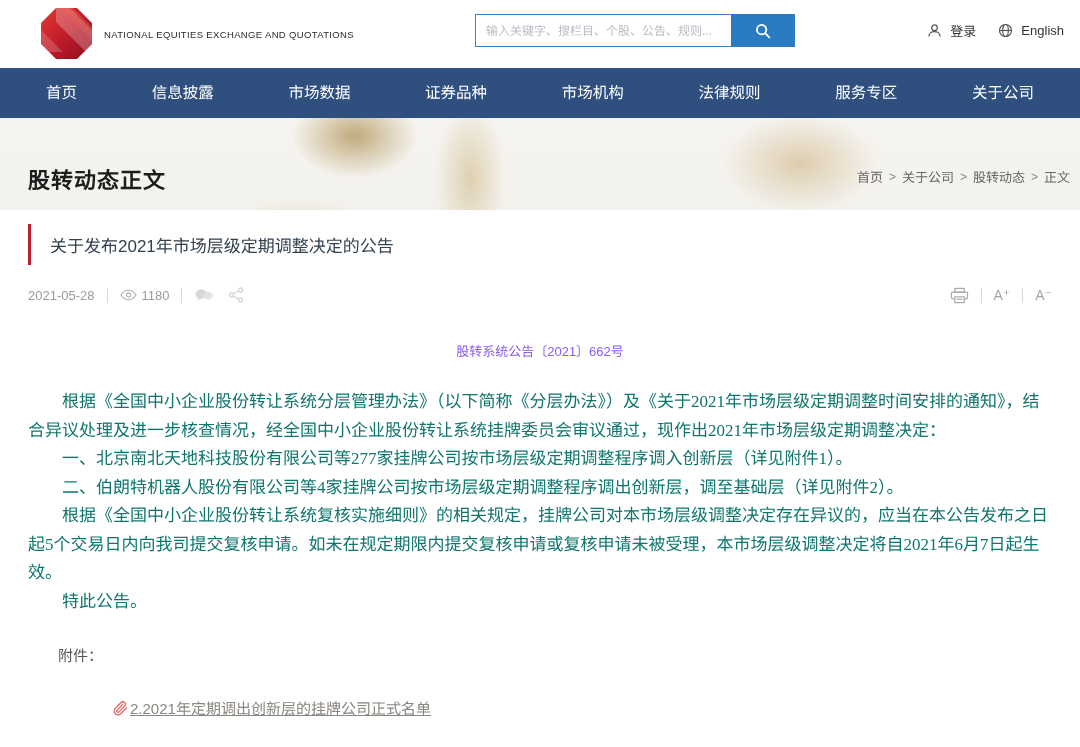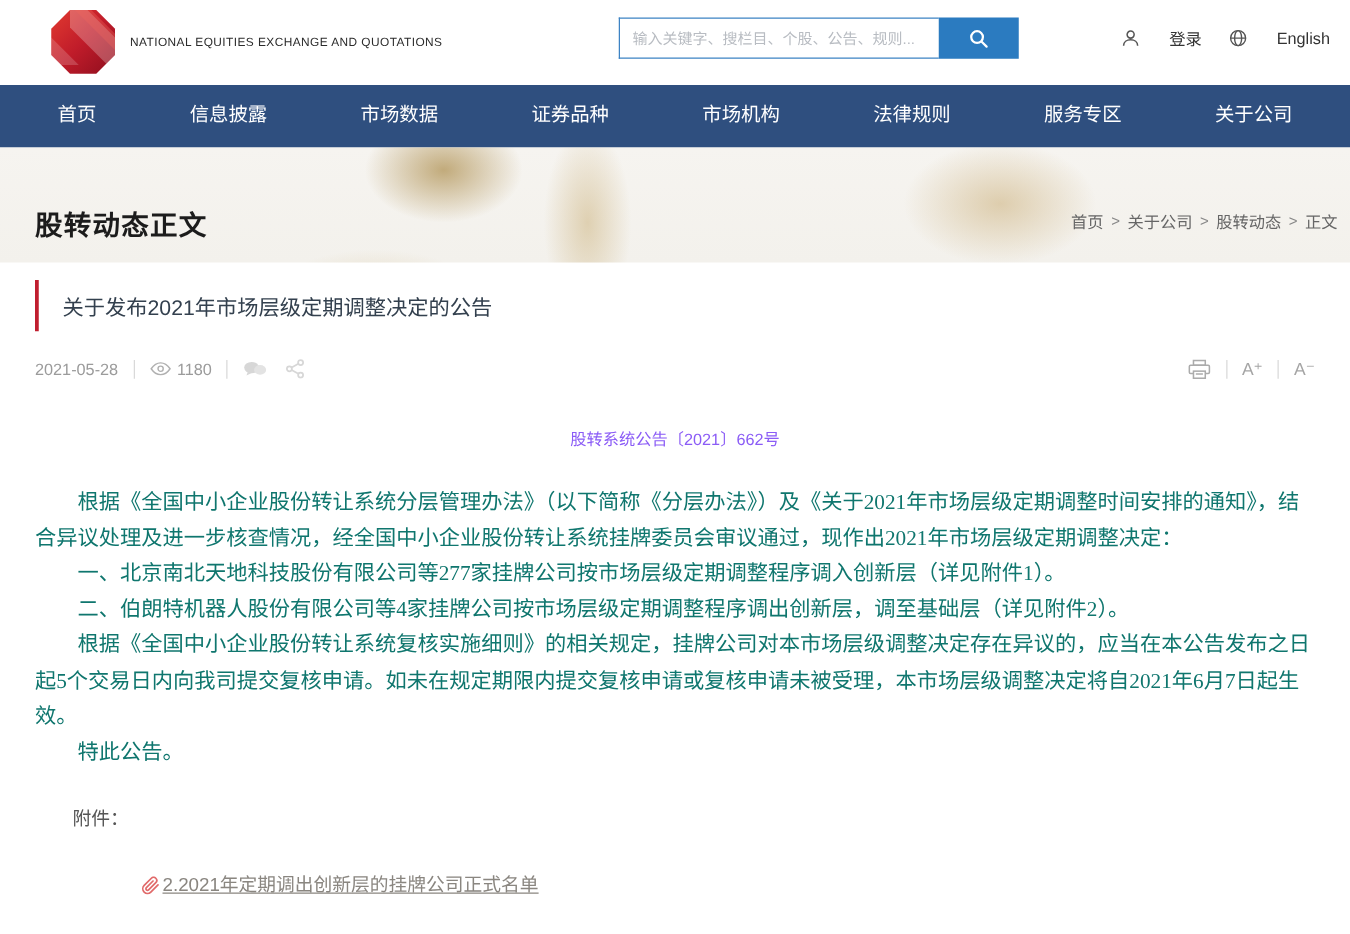--- a/index.html
+++ b/index.html
@@ -8,27 +8,27 @@
   .page { position:relative; width:1080px; height:747px; background:#fff; overflow:hidden; }
 
   
   .site-header { position:relative; height:68px; background:#fff; }
   .logo-group { position:absolute; left:40px; top:7px; display:flex; align-items:center; cursor:pointer; }
   .logo-mark { width:53px; height:53px; display:block; }
   .logo-text { margin-left:11px; }
   .logo-title { font-size:22px; font-weight:bold; color:#191919; letter-spacing:2px; line-height:26px; }
   .logo-subtitle { font-size:9.5px; color:#2b2b2b; letter-spacing:0.35px; margin-top:2px; }
 
-  .search-bar { position:absolute; left:495px; top:14px; display:flex; height:47px; }
+  .search-bar { position:absolute; left:475px; top:14px; display:flex; height:47px; }
   .search-input { width:256px; height:33px; border:1px solid #3d83c4; border-right:none; padding:0 10px; font-size:12px; color:#333; outline:none; font-family:inherit; }
   .search-input::placeholder { color:#b8bcc2; }
   .search-button { width:64px; height:33px; background:#2b7bc0; border:none; cursor:pointer; display:flex; align-items:center; justify-content:center; }
 
   .user-links { position:absolute; right:16px; top:21px; display:flex; align-items:center; gap:22px; }
-  .user-link { display:flex; align-items:center; gap:23px; font-size:13px; color:#333; cursor:pointer; }
+  .user-link { display:flex; align-items:center; gap:8px; font-size:13px; color:#333; cursor:pointer; }
   .user-link svg { display:block; }
 
   
   .main-nav { height:50px; background:#2f4f7f; display:flex; justify-content:space-between; align-items:center; padding:0 46px; }
   .nav-item { color:#fff; font-size:15.5px; line-height:50px; cursor:pointer; white-space:nowrap; }
 
   
   .banner { position:relative; height:92px;
     background:
       radial-gradient(ellipse 90px 60px at 355px 18px, rgba(176,146,84,.75), rgba(176,146,84,0) 70%),

